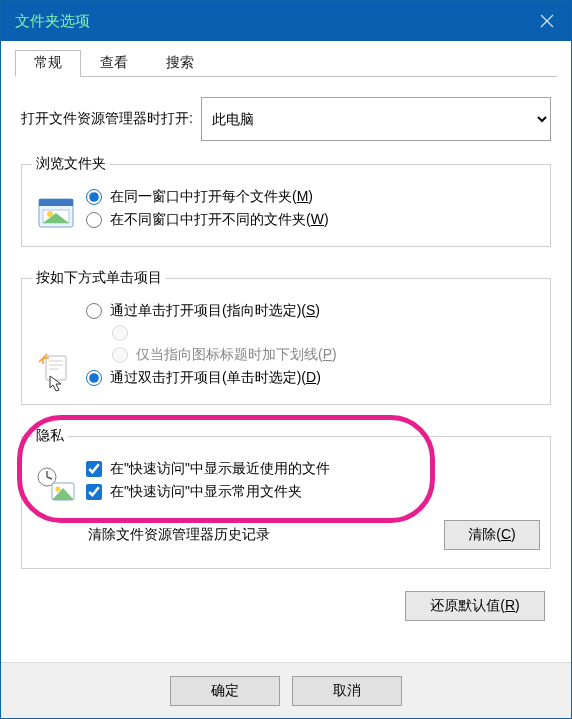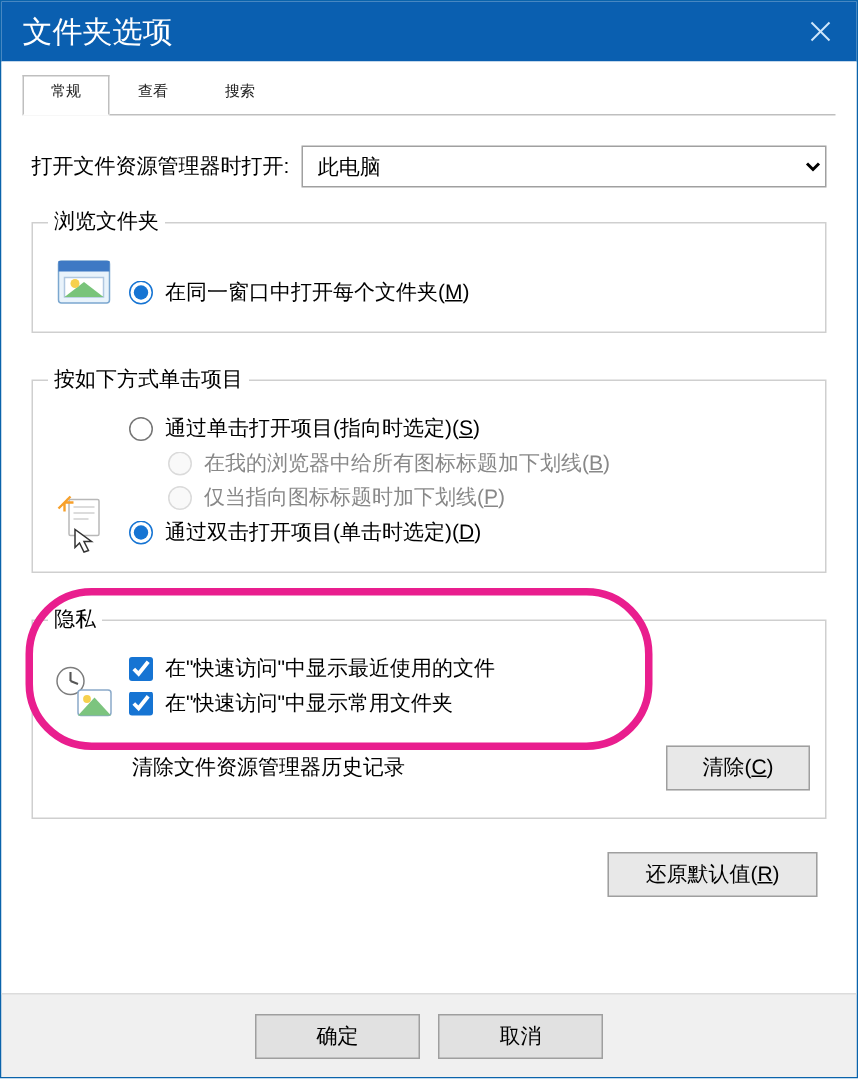--- a/index.html
+++ b/index.html
@@ -13,24 +13,24 @@
   }
   .window {
     width: 572px; height: 719px;
     border: 1px solid #0a63ab;
     display: flex; flex-direction: column;
     background: #fff;
   }
   .titlebar {
     height: 40px;
     background: #0a5fb0;
-    color: #ffffff;
+    color: #86efac;
     display: flex; align-items: center;
     padding-left: 14px;
-    font-size: 20px;
+    font-size: 15px;
   }
   .titlebar .title { flex: 1; }
   .titlebar .close {
     width: 48px; height: 40px;
     display: flex; align-items: center; justify-content: center;
     font-size: 18px;
     cursor: default;
   }
   .close svg { width: 14px; height: 14px; }
   .close svg line { stroke: #cfe6fb; stroke-width: 1.3; }
@@ -38,21 +38,21 @@
   .client {
     flex: 1;
     padding: 8px 14px 0 14px;
     position: relative;
     background: #fff;
   }
   .tabstrip {
     display: flex;
     border-bottom: 1px solid #bfbfbf;
     height: 28px;
-    font-size: 10px;
+    font-size: 14px;
   }
   .tab {
     padding: 3px 18px 0 18px;
     border: 1px solid transparent;
     border-bottom: none;
     margin-right: 0px;
     color: #222;
     position: relative;
     top: 1px;
     cursor: default;
@@ -62,21 +62,21 @@
     border-bottom: 1px solid #fff;
     background: #fff;
   }
   .tabpage {
     padding: 20px 6px 6px 6px;
   }
 
   .row { display: flex; align-items: center; margin-bottom: 14px; }
   .row label.left { margin-right: 8px; text-align: center; }
   select.combobox {
-    flex: 1; height: 28px;
+    flex: 1; height: 44px;
     border: 1px solid #a0a0a0;
     font-size: 14px;
     padding-left: 6px;
     background: #fff;
     font-family: inherit;
   }
 
   fieldset.group {
     border: 1px solid #cfcfcf;
     margin: 0 0 22px 0;
@@ -182,20 +182,26 @@
               <rect x="7" y="16" width="26" height="13" fill="#fff" stroke="#b0c7e0"></rect>
               <polygon points="7,29 20,19 33,29" fill="#79c47a"></polygon>
               <circle cx="14" cy="20" r="3" fill="#f6d04d"></circle>
             </svg>
           </div>
           <div class="opts">
             <div class="opt-row">
               <input type="radio" name="browse" checked="" style="">
               <span>
                 <span>在同一窗口中打开每个文件夹(</span><span class="underline-hotkey">M</span><span>)</span>
+              </span>
+            </div>
+            <div class="opt-row">
+              <input type="radio" name="browse" style="">
+              <span>
+                <span>在不同窗口中打开不同的文件夹(</span><span class="underline-hotkey">W</span><span>)</span>
               </span>
             </div>
           </div>
         </div>
       </fieldset>
 
       <fieldset class="group">
         <legend>按如下方式单击项目</legend>
         <div class="group-body">
           <div class="group-icon">
@@ -212,23 +218,20 @@
           </div>
           <div class="opts">
             <div class="opt-row">
               <input type="radio" name="click" style="">
               <span>
                 <span>通过单击打开项目(指向时选定)(</span><span class="underline-hotkey">S</span><span>)</span>
               </span>
             </div>
             <div class="opt-row sub">
               <input type="radio" name="under" disabled="" style="">
-              <span>
-                <span>在我的浏览器中给所有图标标题加下划线(</span><span class="underline-hotkey">B</span><span>)</span>
-              </span>
             </div>
             <div class="opt-row sub">
               <input type="radio" name="under" disabled="" style="">
               <span>
                 <span>仅当指向图标标题时加下划线(</span><span class="underline-hotkey">P</span><span>)</span>
               </span>
             </div>
             <div class="opt-row">
               <input type="radio" name="click" checked="" style="">
               <span>

